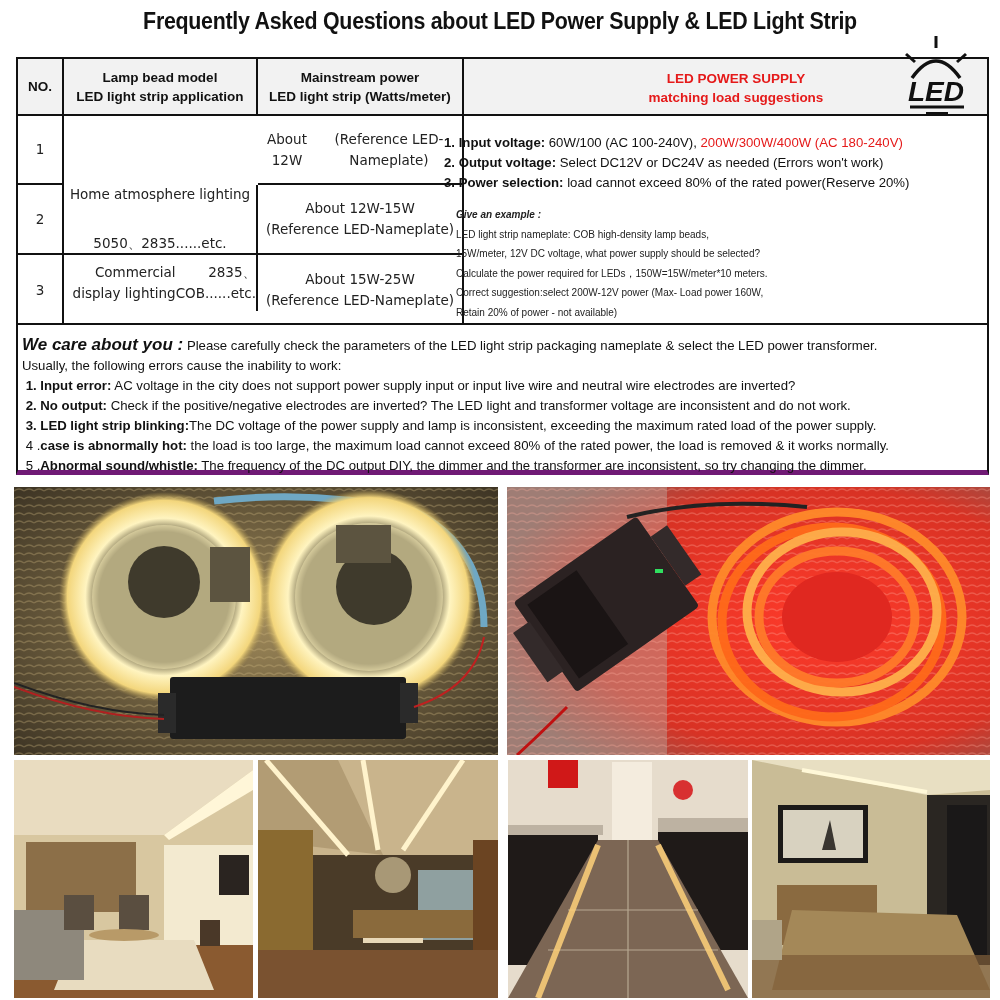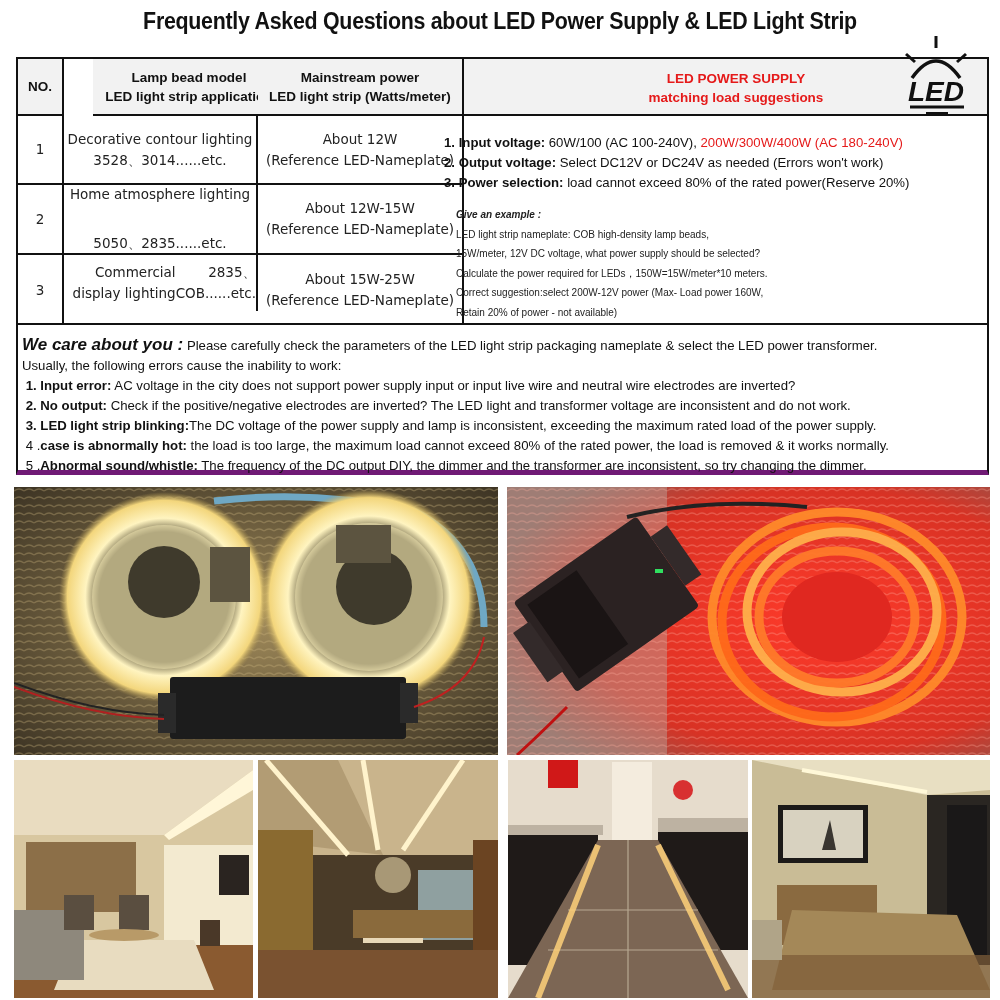--- a/index.html
+++ b/index.html
@@ -46,43 +46,39 @@
 </head>
 <body>
 
 <div class="title">Frequently Asked Questions about LED Power Supply &amp; LED Light Strip</div>
 
 <div class="faq-table">
 
   <div class="cell hdr" style="left:0;top:0;width:46px;height:57px;">
     <span>NO.</span>
   </div>
-  <div class="cell hdr" style="left:46px;top:0;width:194px;height:57px;flex-direction:column;margin-left:29px;">
+  <div class="cell hdr" style="left:46px;top:0;width:194px;height:57px;flex-direction:column;">
     <span>Lamp bead model</span>
     <span>LED light strip application</span>
   </div>
   <div class="cell hdr" style="left:240px;top:0;width:206px;height:57px;flex-direction:column;">
     <span>Mainstream  power</span>
     <span>LED light strip (Watts/meter)</span>
   </div>
   <div class="supply-hdr">
     <div class="red">
       <div>LED POWER SUPPLY</div>
       <div>matching load suggestions</div>
     </div>
   </div>
 
   <div class="cell body-cell" style="left:0;top:57px;width:46px;height:69px;">
       <span>1</span>
     </div>
-  <div class="cell body-cell" style="left:46px;top:57px;width:194px;height:69px;flex-direction:column;">
-    <span>Decorative contour lighting</span>
-    <span>3528、3014......etc.</span>
-  </div>
-  <div class="cell body-cell" style="left:240px;top:57px;width:206px;height:69px;flex-direction:column;">
+  <div class="cell body-cell" style="left:240px;top:57px;width:206px;height:69px;flex-direction:row;">
     <span>About 12W</span>
     <span>(Reference LED-Nameplate)</span>
   </div>
 
   <div class="cell body-cell" style="left:0;top:126px;width:46px;height:70px;">
       <span>2</span>
     </div>
   <div class="cell body-cell" style="left:46px;top:126px;width:194px;height:70px;flex-direction:column;gap:28px;">
     <span>Home atmosphere lighting</span>
     <span>5050、2835......etc.</span>

